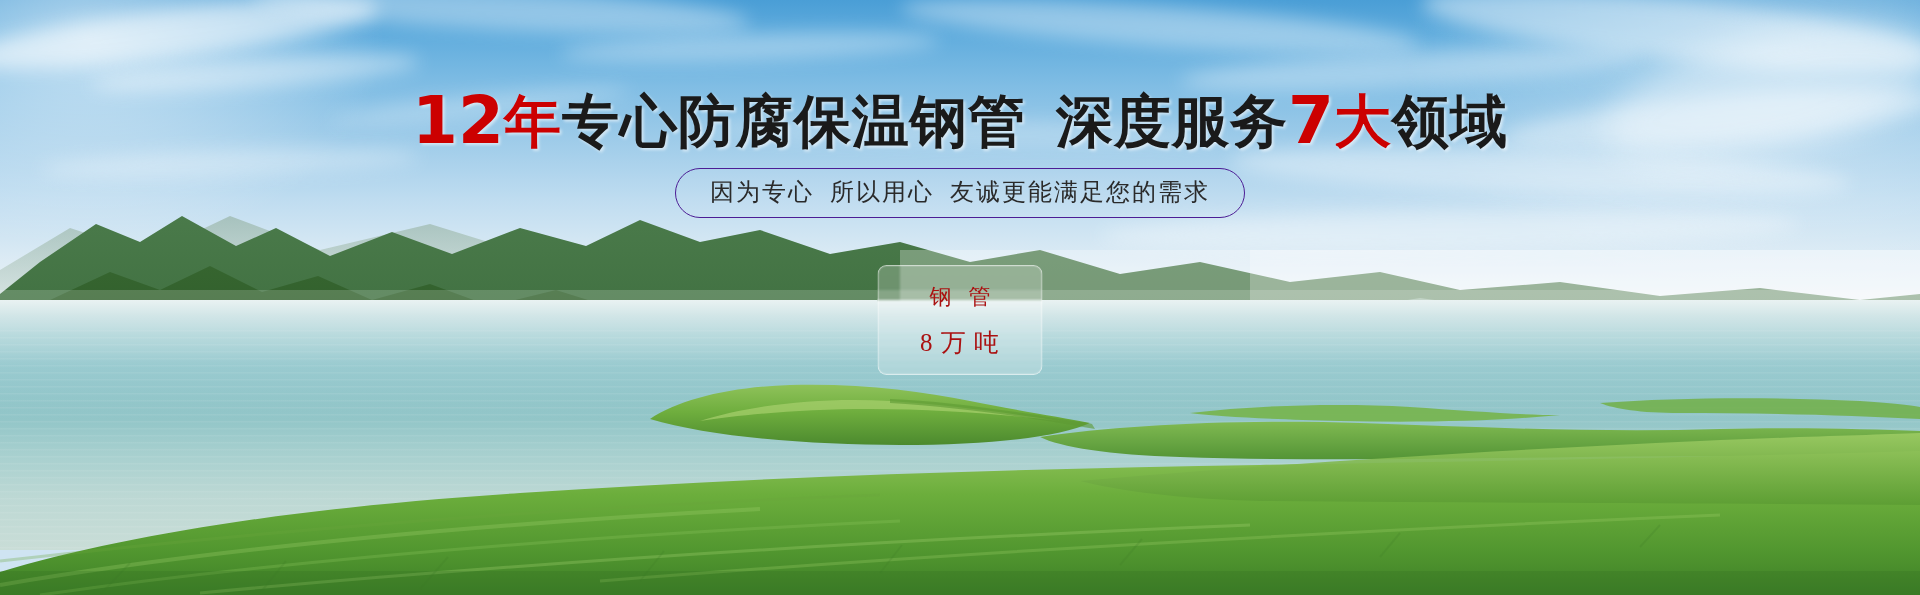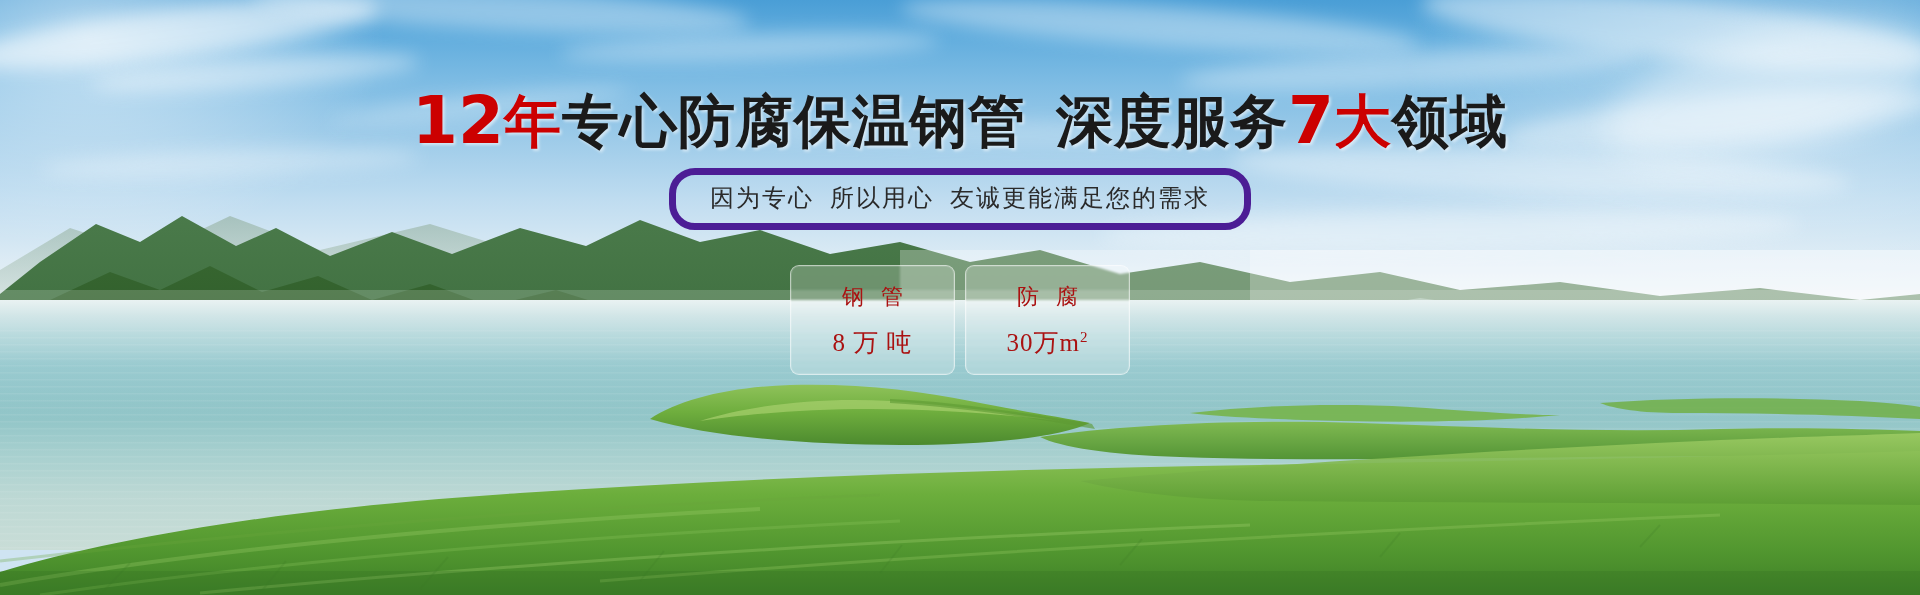--- a/index.html
+++ b/index.html
@@ -116,21 +116,21 @@
     font-size:66px;
     color:#cc0000;
     letter-spacing:0;
     vertical-align:-2px;
   }
   .headline .red { color:#cc0000; }
   .headline .gap { display:inline-block; width:30px; }
 
   .subtitle-pill {
     position:absolute; top:168px; left:50%; transform:translateX(-50%);
-    border:7px solid #4c1d95;
+    border:1px solid #4c1d95;
     border-radius:26px;
     padding:7px 34px 9px 34px;
     font-size:24px;
     letter-spacing:2px;
     color:#2a2a2a;
     white-space:nowrap;
     font-family:"DejaVu Sans","Liberation Sans",sans-serif;
     background:rgba(255,255,255,.02);
   }
   .subtitle-pill .sp { display:inline-block; width:16px; }
@@ -322,22 +322,18 @@
       <span>因为专心</span><span class="sp"></span><span>所以用心</span><span class="sp"></span><span>友诚更能满足您的需求</span>
     </div>
 
     <div class="cards">
 
       <div class="card">
         <div class="card-title">钢 管</div>
         <div class="card-value"><span>8 万 吨</span></div>
       </div>
 
-      <div class="card">
-        <div class="card-title">防 腐</div>
-        <div class="card-value"><span>30万m</span><sup>2</sup></div>
-      </div>
 
 
     </div>
 
   </div>
 </div>
 
 </body></html>

